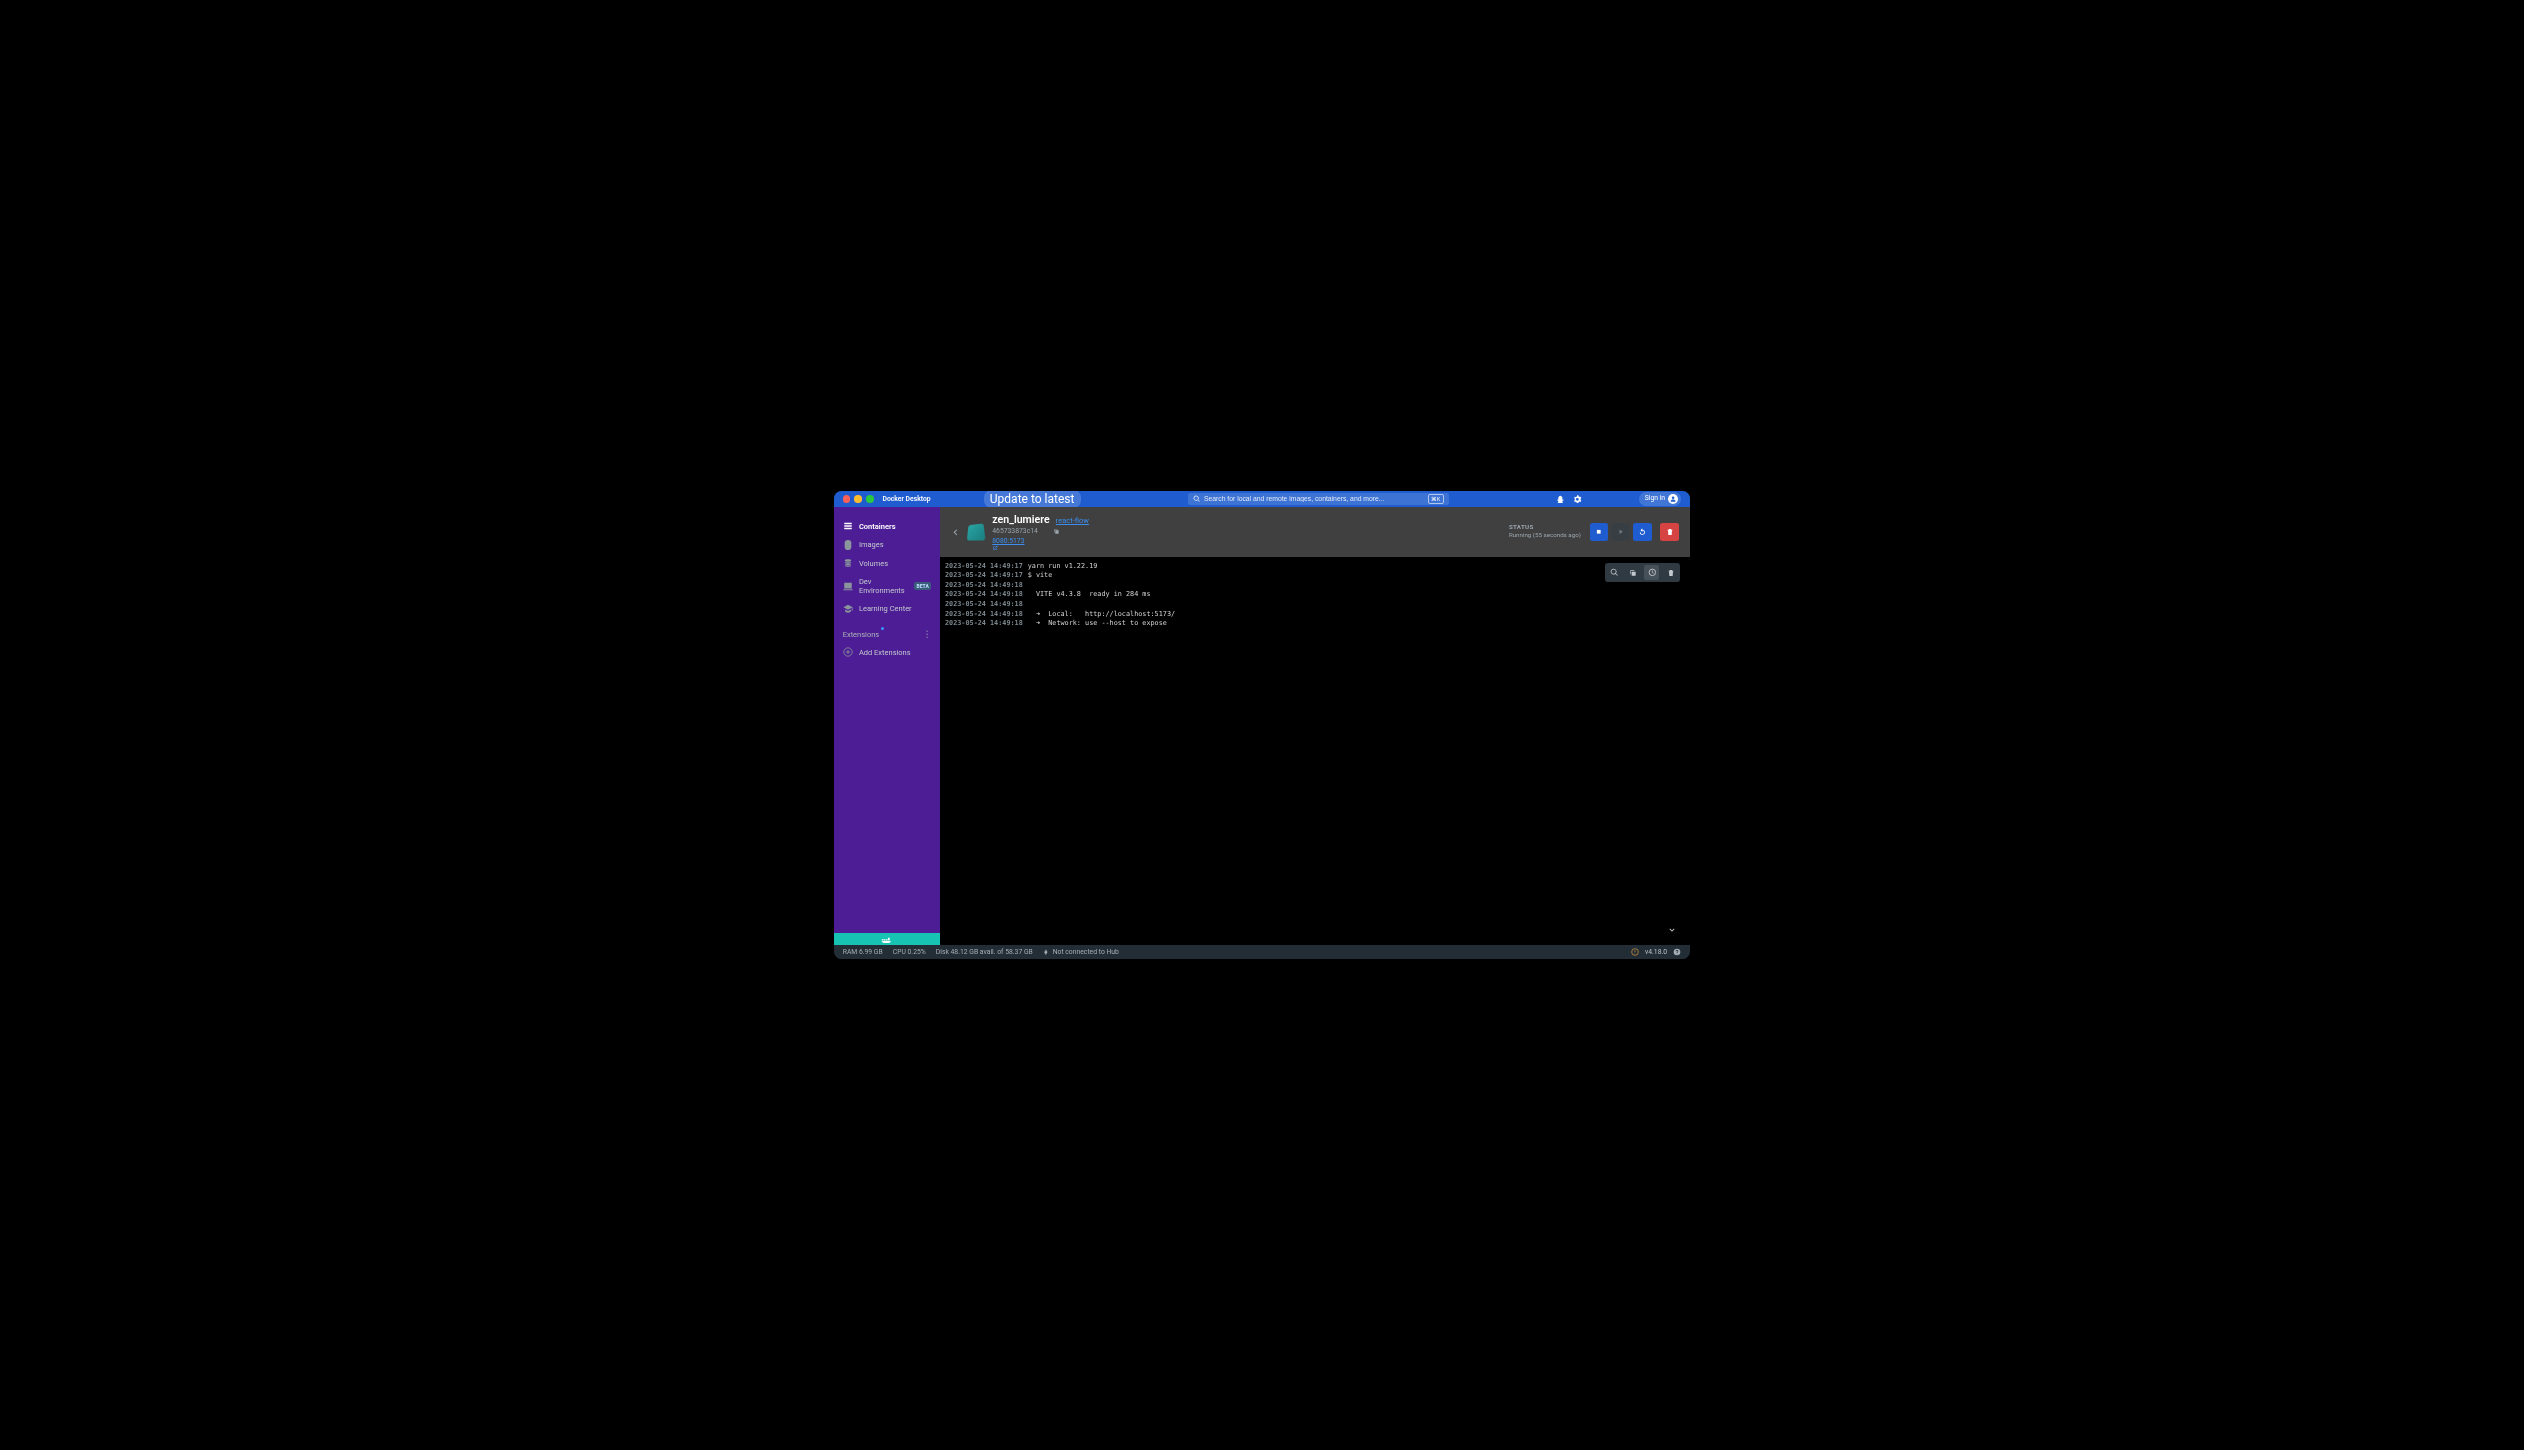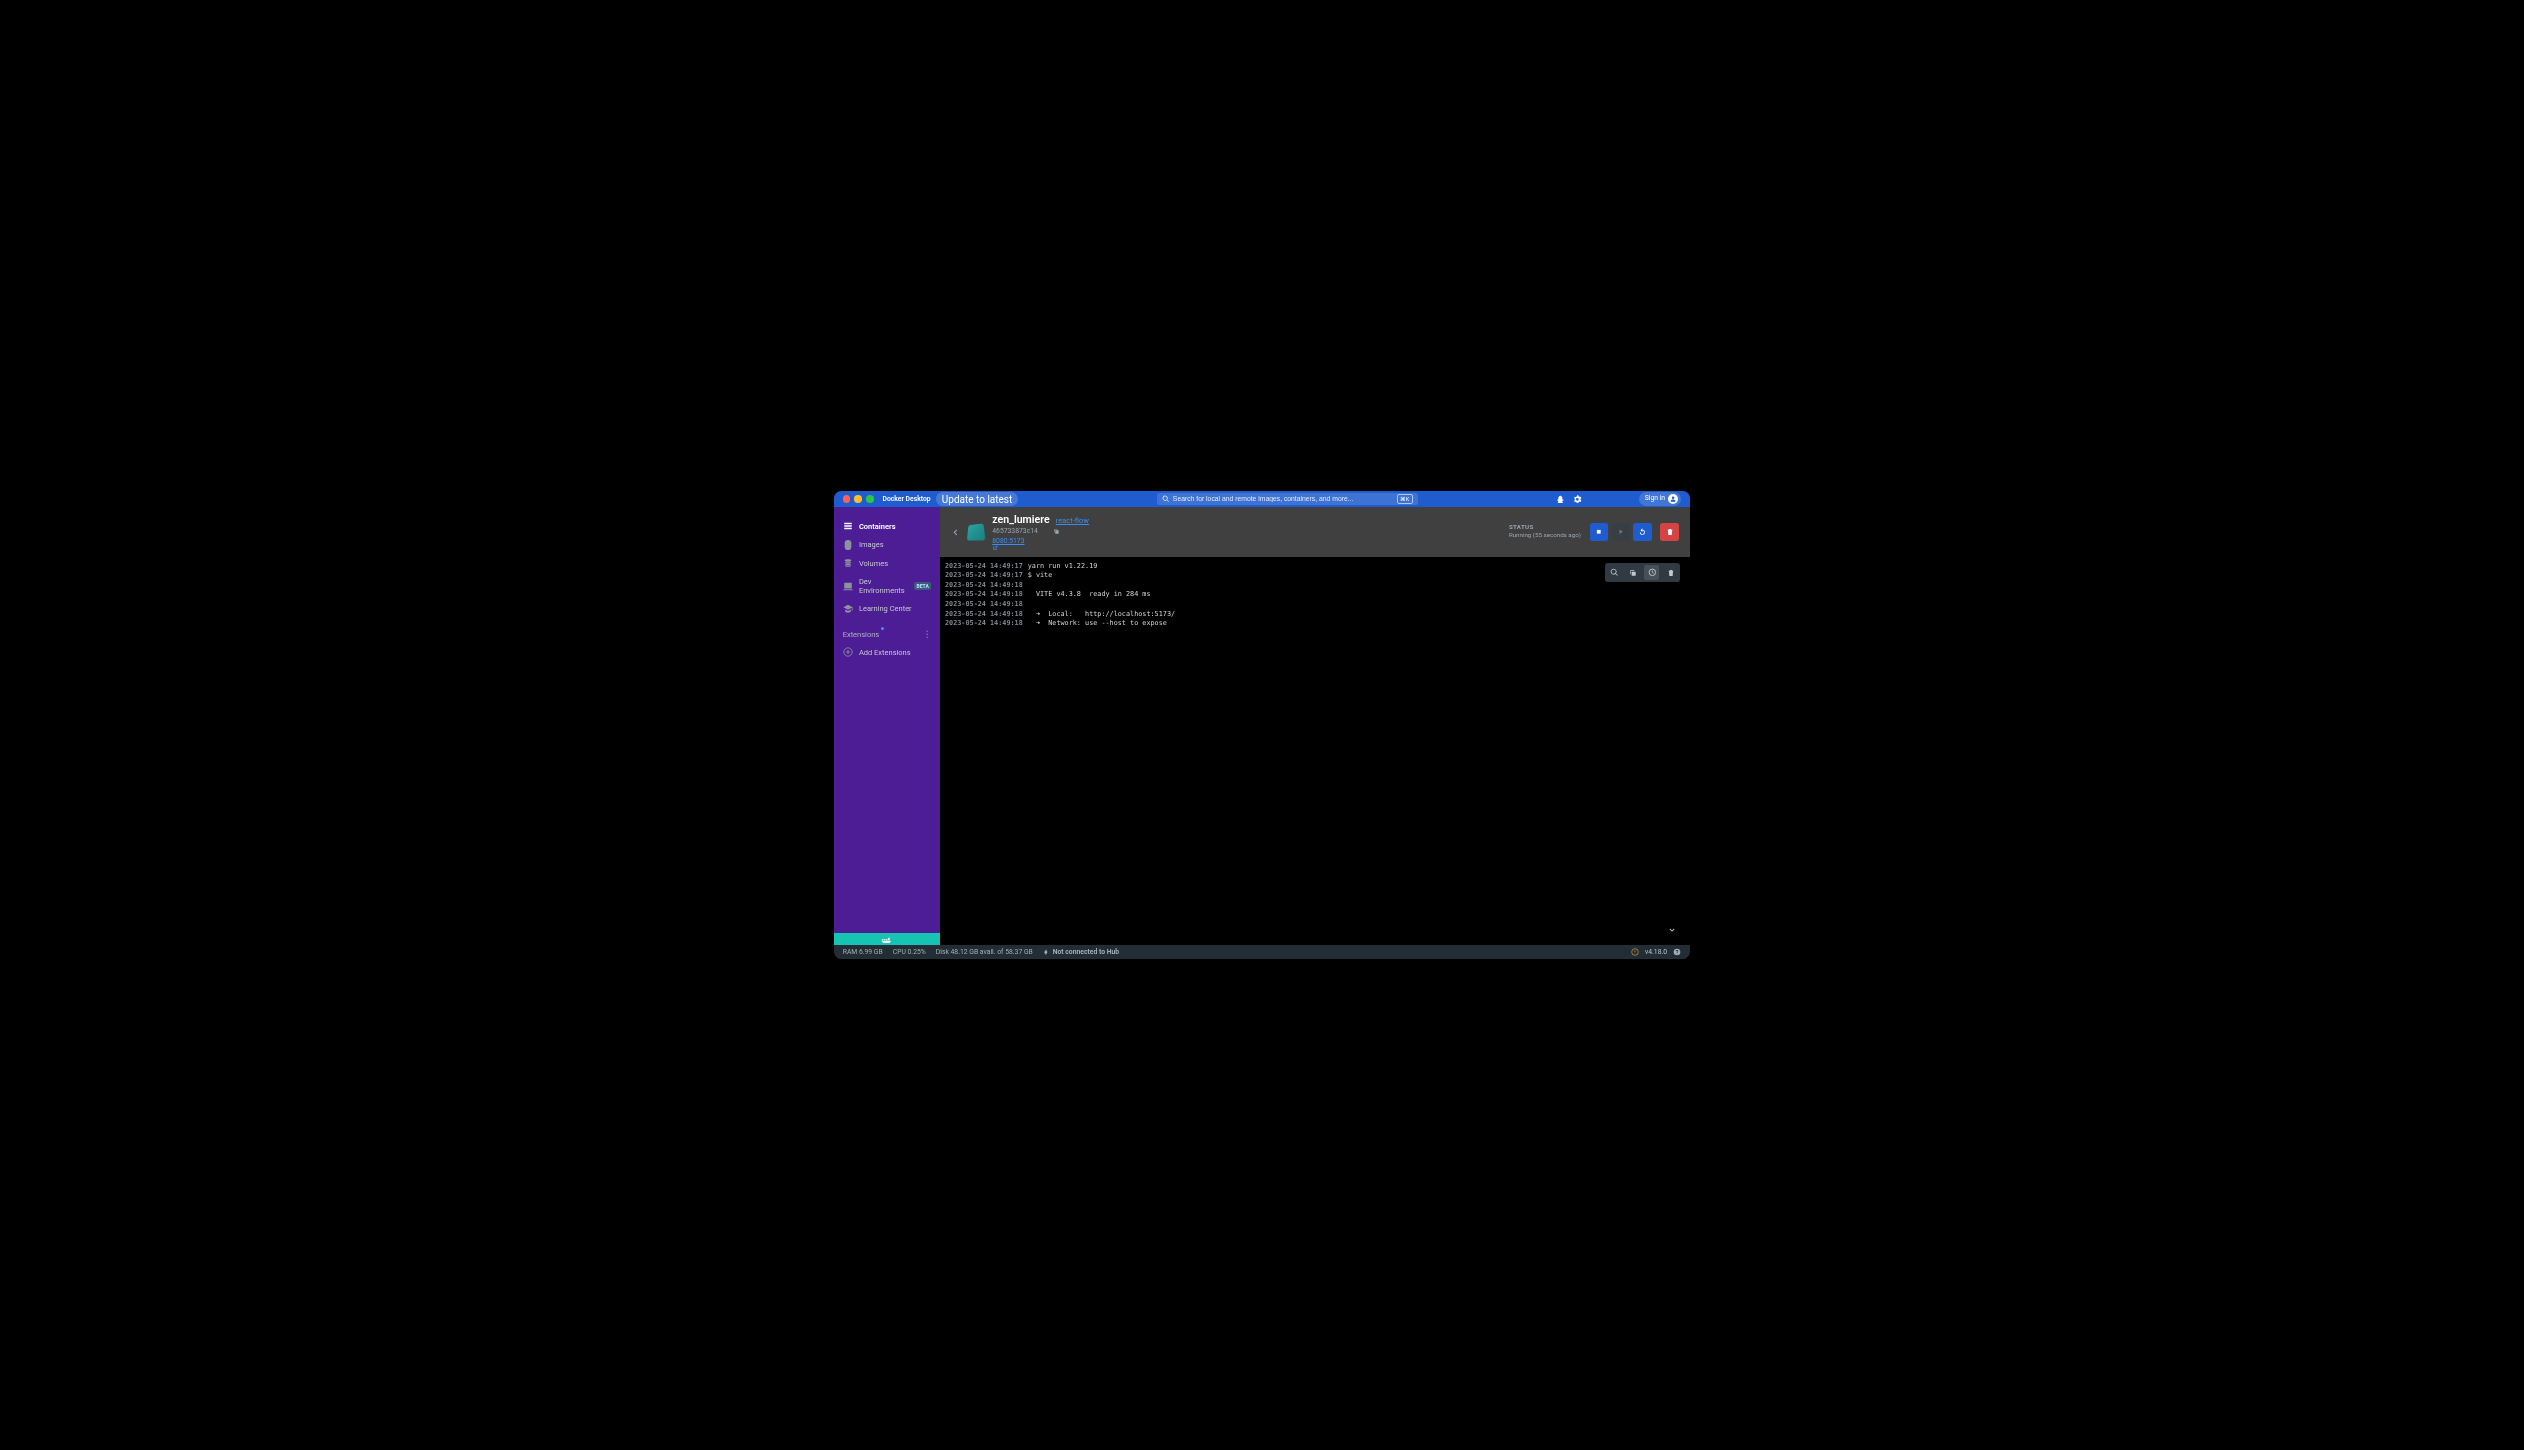--- a/index.html
+++ b/index.html
@@ -37,22 +37,23 @@
 .traffic-lights { display: flex; gap: 4.3px; }
 .traffic-light { width: 7.5px; height: 7.5px; border-radius: 50%; }
 .tl-red    { background: #ff5f57; }
 .tl-yellow { background: #febc2e; }
 .tl-green  { background: #28c840; }
 .app-title { font-weight: 600; margin-left: 3.7px; }
 .update-pill {
   background: rgba(255,255,255,0.18);
   border-radius: 7.5px;
   padding: 1.9px 6.2px;
-  font-size: 10px;
-  cursor: pointer;
+  font-size: 12px;
+  cursor: pointer;
+  margin-left: 48px;
 }
 .search-wrap {
   margin-left: auto;
   margin-right: auto;
   position: relative;
   display: flex;
   align-items: center;
   background: rgba(255,255,255,0.14);
   border-radius: 2.5px;
   width: 261px;
@@ -460,21 +461,21 @@
         </div>
       </div>
 
     </div>
   </div>
 
   <div class="status-bar">
     <span>RAM 6.99 GB</span>
     <span>CPU 0.25%</span>
     <span>Disk 48.12 GB avail. of 58.37 GB</span>
-    <span style="display:flex;align-items:center;gap:3.1px;font-weight:bold;">
+    <span style="display:flex;align-items:center;gap:3.1px;">
       <span>
         <svg width="6.8" height="6.8" viewBox="0 0 24 24">
             <path fill="#a5aeb5" d="M7 3v5H5v4a5 5 0 0 0 4 4.9V21h2v-4.1A5 5 0 0 0 15 12V8h-2V3h-2v5H9V3z"></path>
           </svg>
       </span>
       <span>Not connected to Hub</span>
     </span>
     <div class="right">
       <span style="cursor:pointer;">
         <svg width="8" height="8" viewBox="0 0 24 24">

